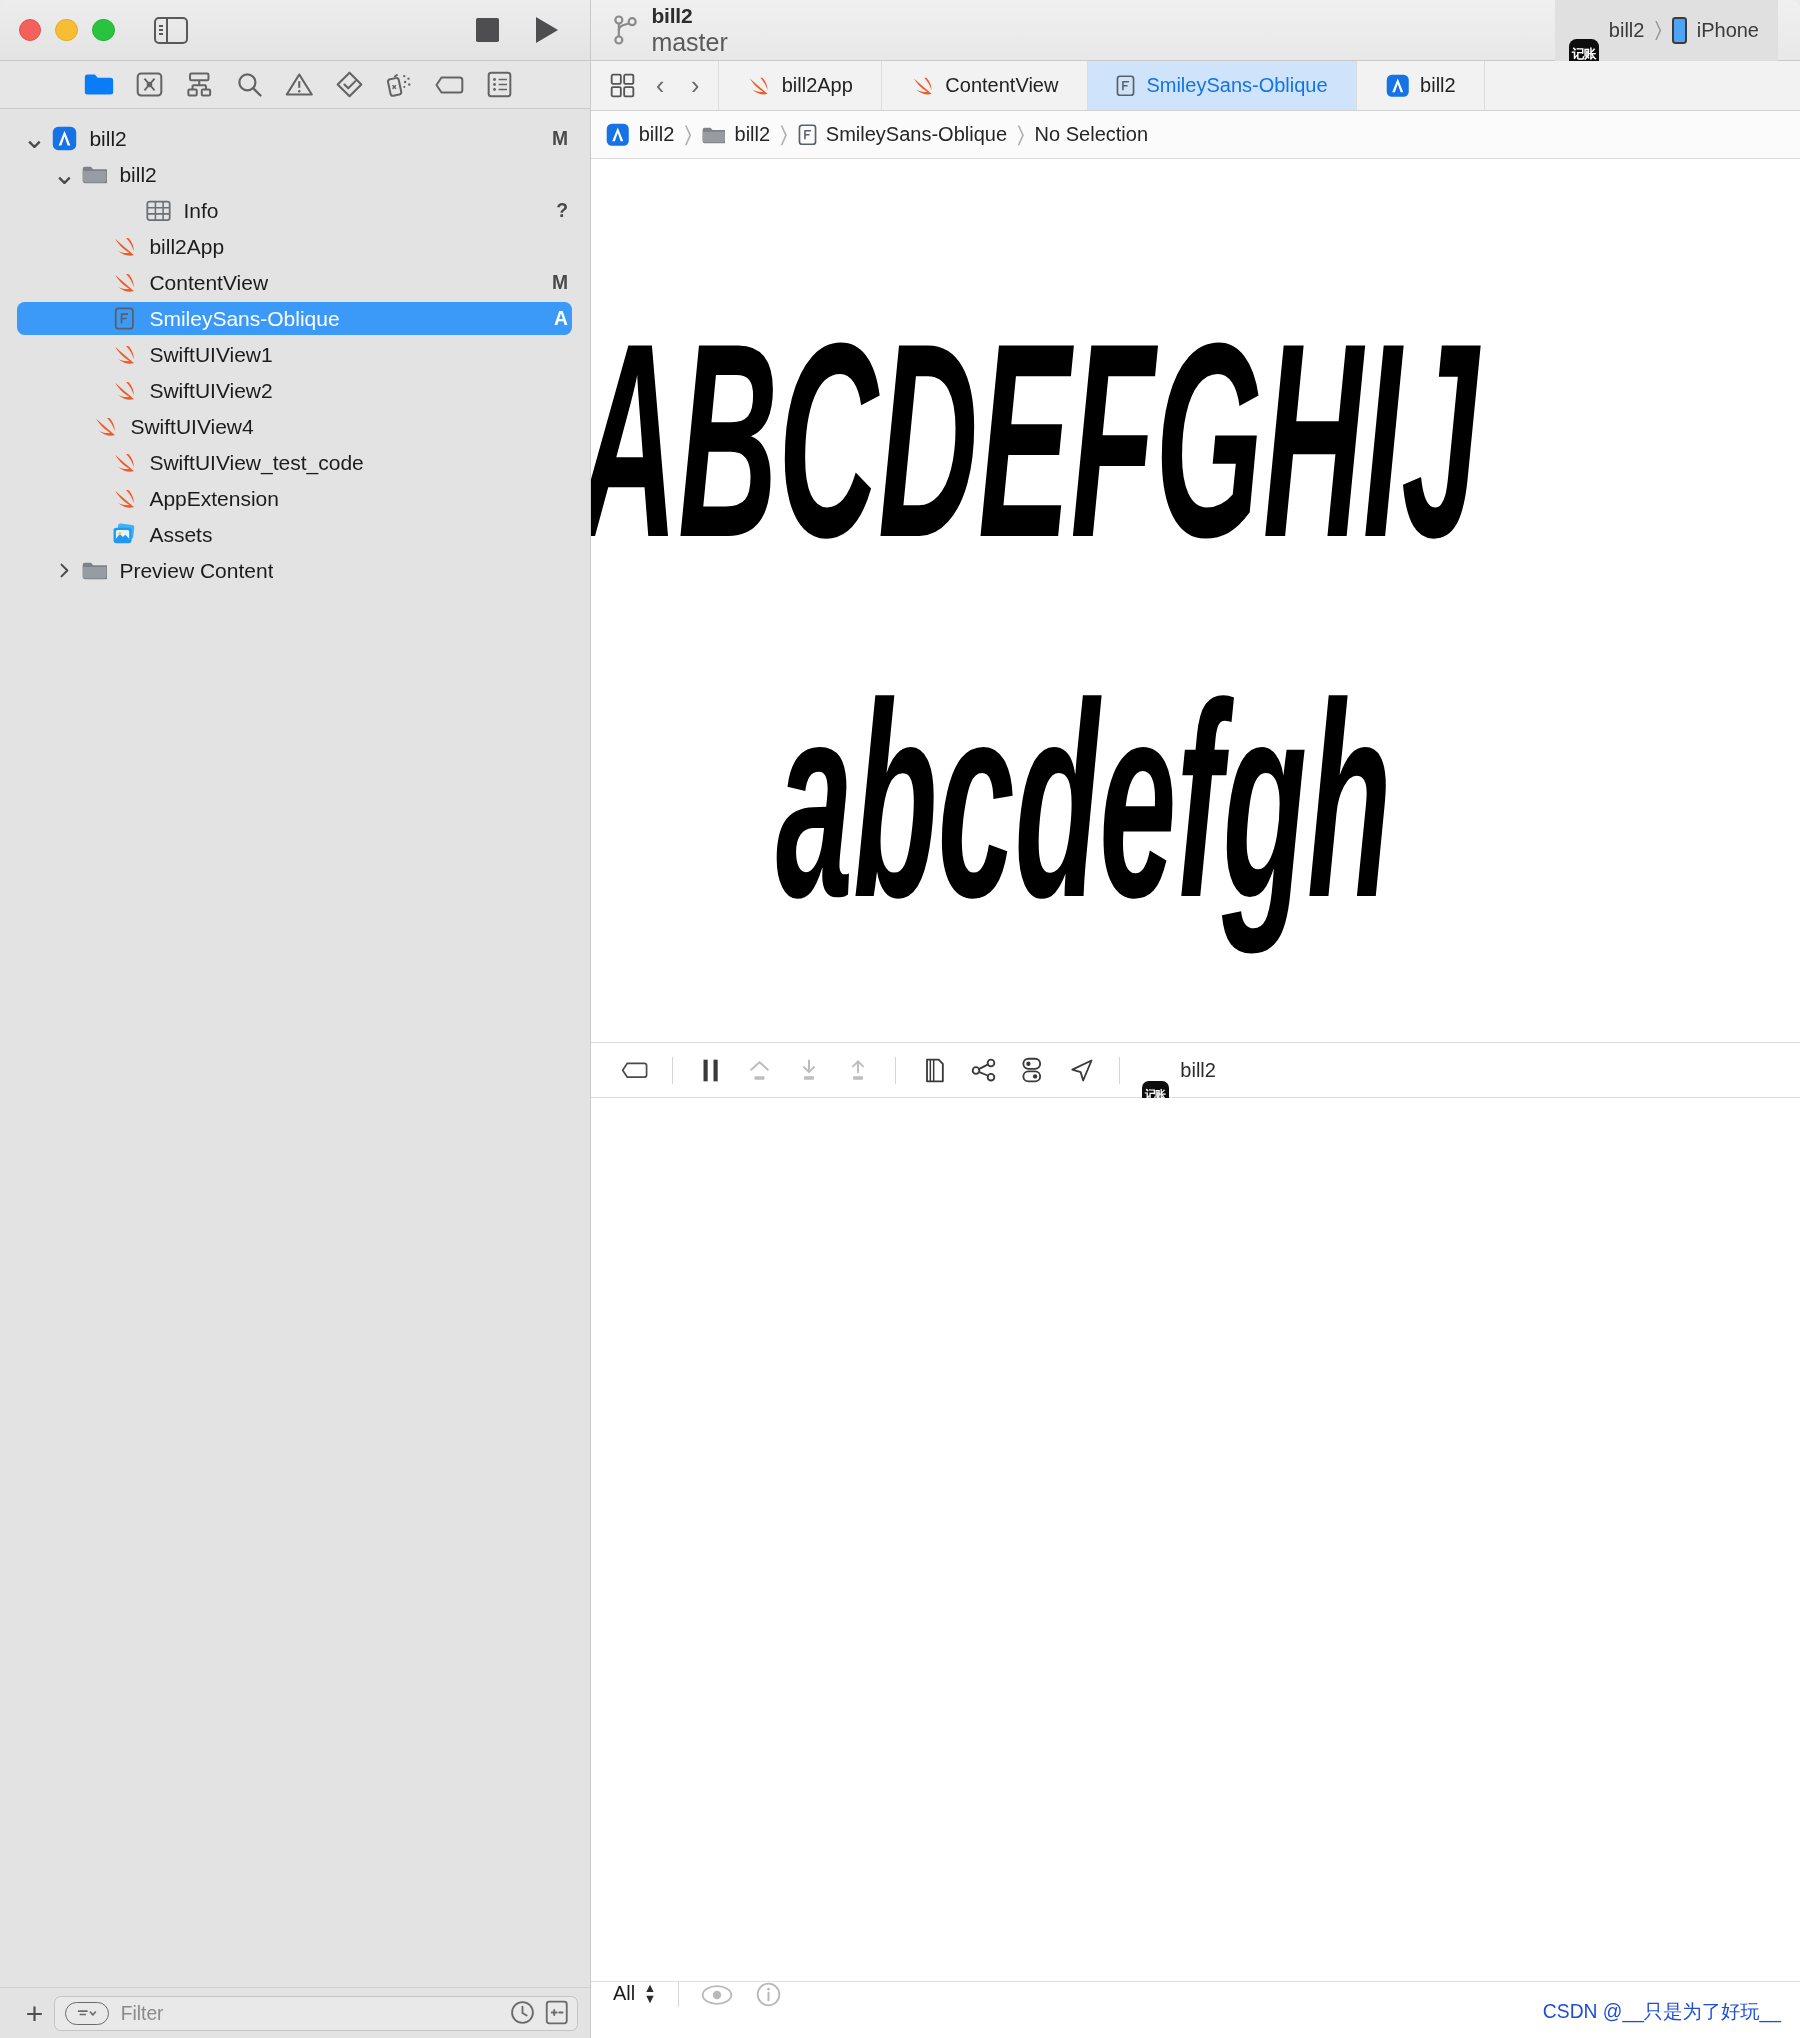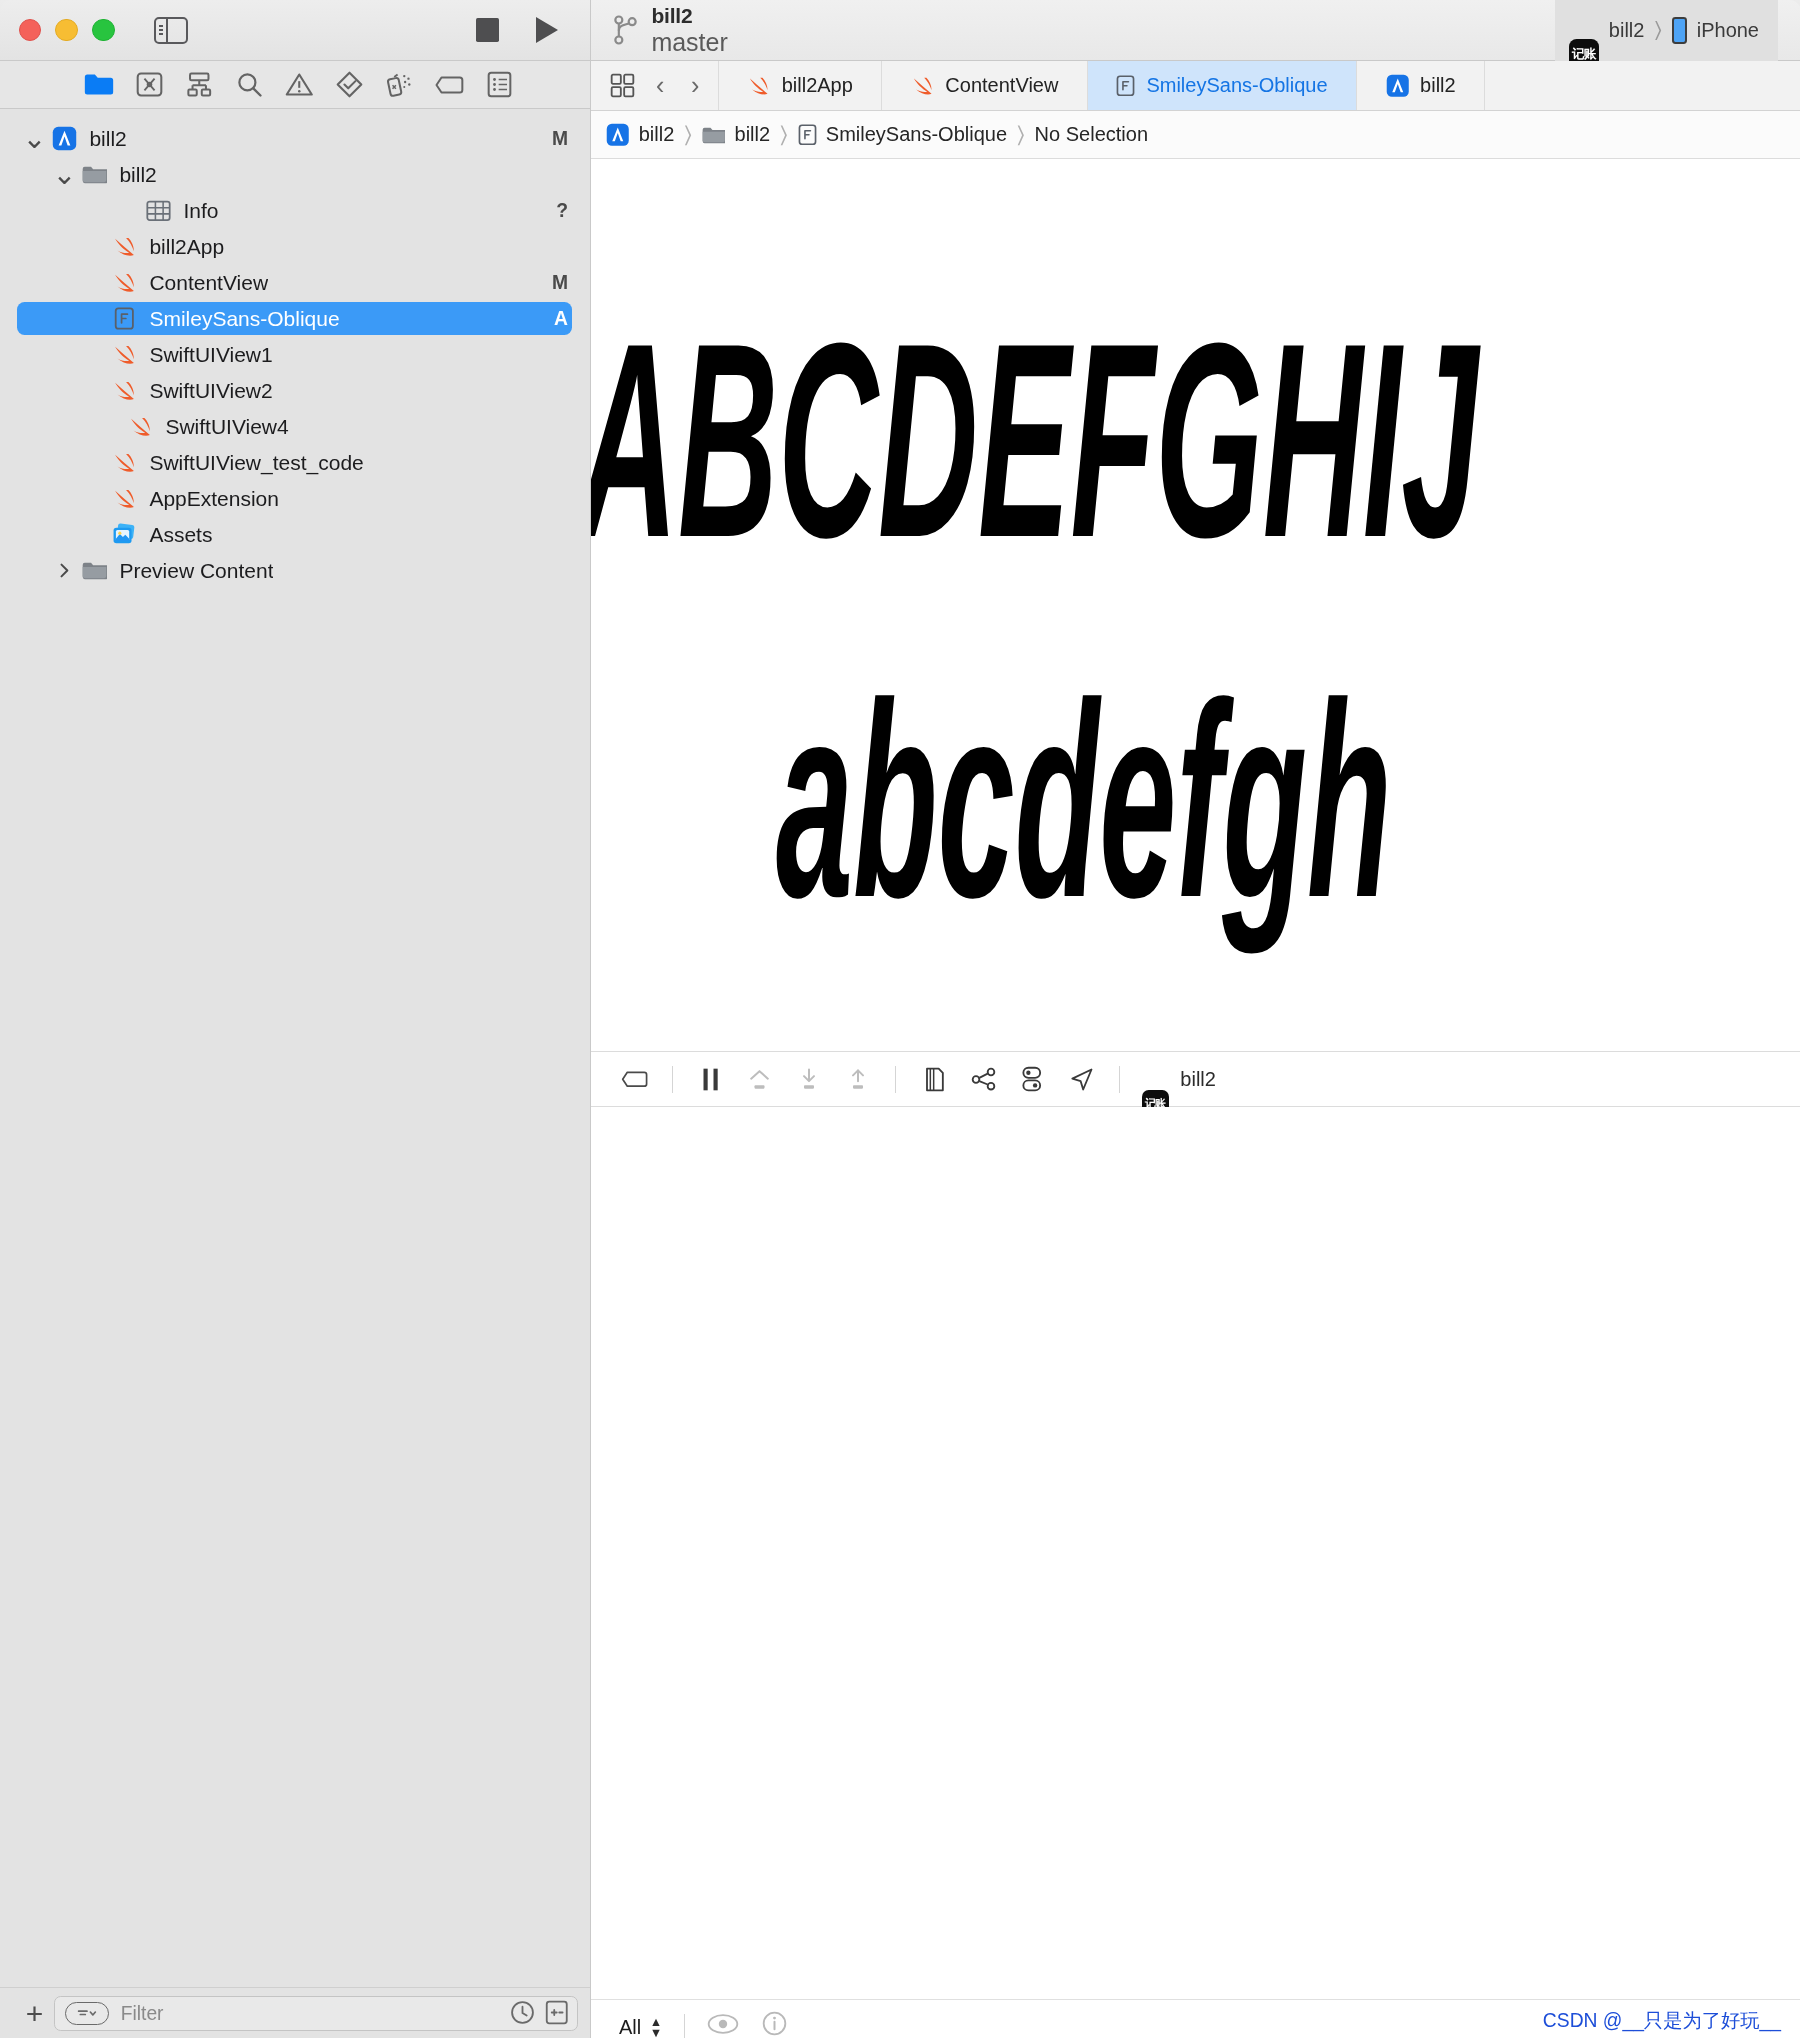--- a/index.html
+++ b/index.html
@@ -202,22 +202,22 @@
   }
   .etool { width:49px; display:flex;align-items:center;justify-content:center;}
   .esep { width:0.8px; height:27px; background:#d5d5d5; margin: 0 13.4px; flex:0 0 0.8px;}
   .etarget { display:flex; align-items:center; gap:11.7px; margin-left:8.4px;}
   .etarget .app-icon-sm { width:27px;height:27px;border-radius:6.7px;font-size:11px;}
   .etarget span { font-size:20px; color:#2c2c2c;}
 
   .debugarea { flex:1; background:#fff; }
 
   .editor-footer {
-    height: 40px; flex:0 0 auto; display:flex; align-items:flex-end;
-    padding-left: 28px; background:#fff; border-top:0.8px solid #e0e0e0;
+    height: 58px; flex:0 0 auto; display:flex; align-items:flex-start;
+    padding-left: 22px; background:#fff; border-top:0.8px solid #e0e0e0;
     position:relative;
   }
   .all-select { display:flex; align-items:center; gap:8.4px; font-size:20px; color:#1c1c1c;}
   .stepper { display:flex; flex-direction:column; gap:1.7px; font-size:12.6px; line-height:0.8; color:#2b2b2b;}
   .footer-sep { width:0.8px;height:25px;background:#d5d5d5; margin:0 22px;}
   .watermark {
     position:absolute; right: 20px; top:50%; transform:translateY(-50%);
     font-size:19.3px; color:#1d4ed8; white-space:nowrap;
   }
   .f-icons { display:flex; align-items:center; gap:23.5px;}
@@ -437,21 +437,21 @@
             <div class="ficon">
               <span style="display: inline-flex; align-items: center;">
                 <svg width="25" height="25" viewBox="0 0 32 32">
       <path d="M4 6 C12 13, 20 20, 28 27 C22 29, 14 27, 7 21 C12 24, 18 25, 22 24 C15 20, 8 13, 4 6 Z" fill="#ef5c2b"></path>
       <path d="M18 5 C23 10, 26 16, 28 22 C28 15, 25 9, 21 5 Z" fill="#ef5c2b"></path>
                 </svg>
               </span>
             </div>
             <div class="label">SwiftUIView2</div>
           </div>
-          <div class="row" style="padding-left: 98px;">
+          <div class="row" style="padding-left: 63px;">
             <div class="twisty"></div>
             <div class="ficon">
               <span style="display: inline-flex; align-items: center;">
                 <svg width="25" height="25" viewBox="0 0 32 32">
       <path d="M4 6 C12 13, 20 20, 28 27 C22 29, 14 27, 7 21 C12 24, 18 25, 22 24 C15 20, 8 13, 4 6 Z" fill="#ef5c2b"></path>
       <path d="M18 5 C23 10, 26 16, 28 22 C28 15, 25 9, 21 5 Z" fill="#ef5c2b"></path>
                 </svg>
               </span>
             </div>
             <div class="label">SwiftUIView4</div>

